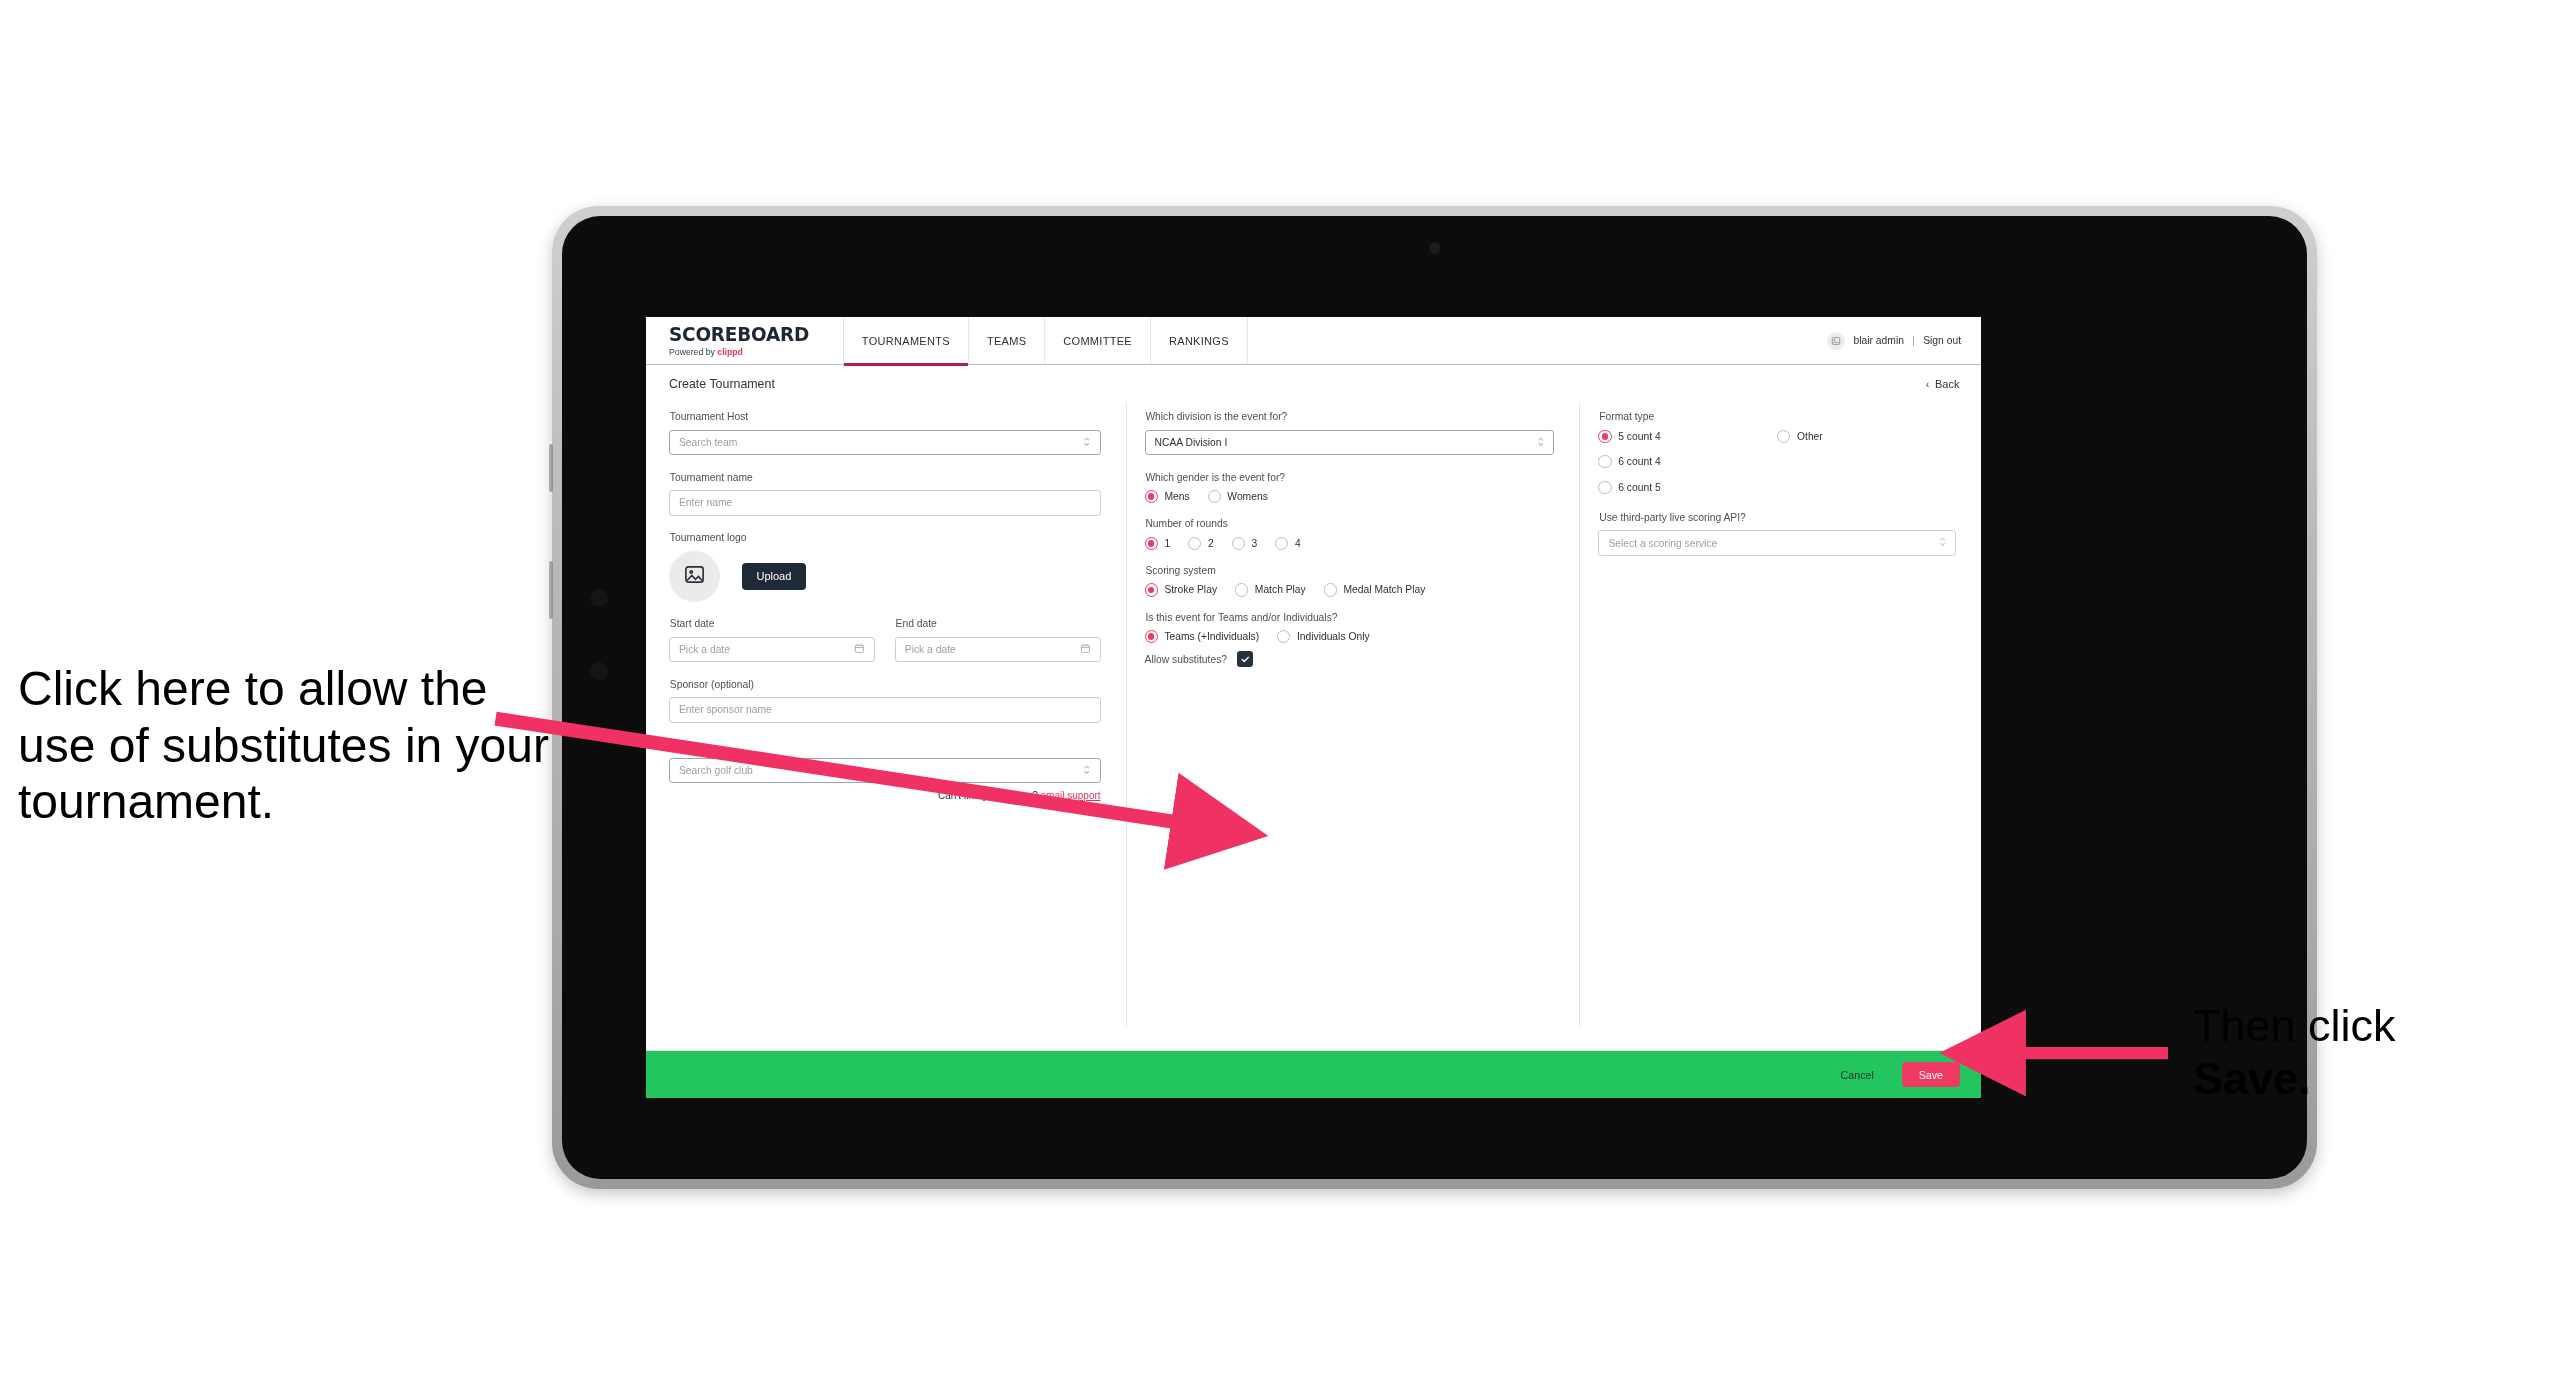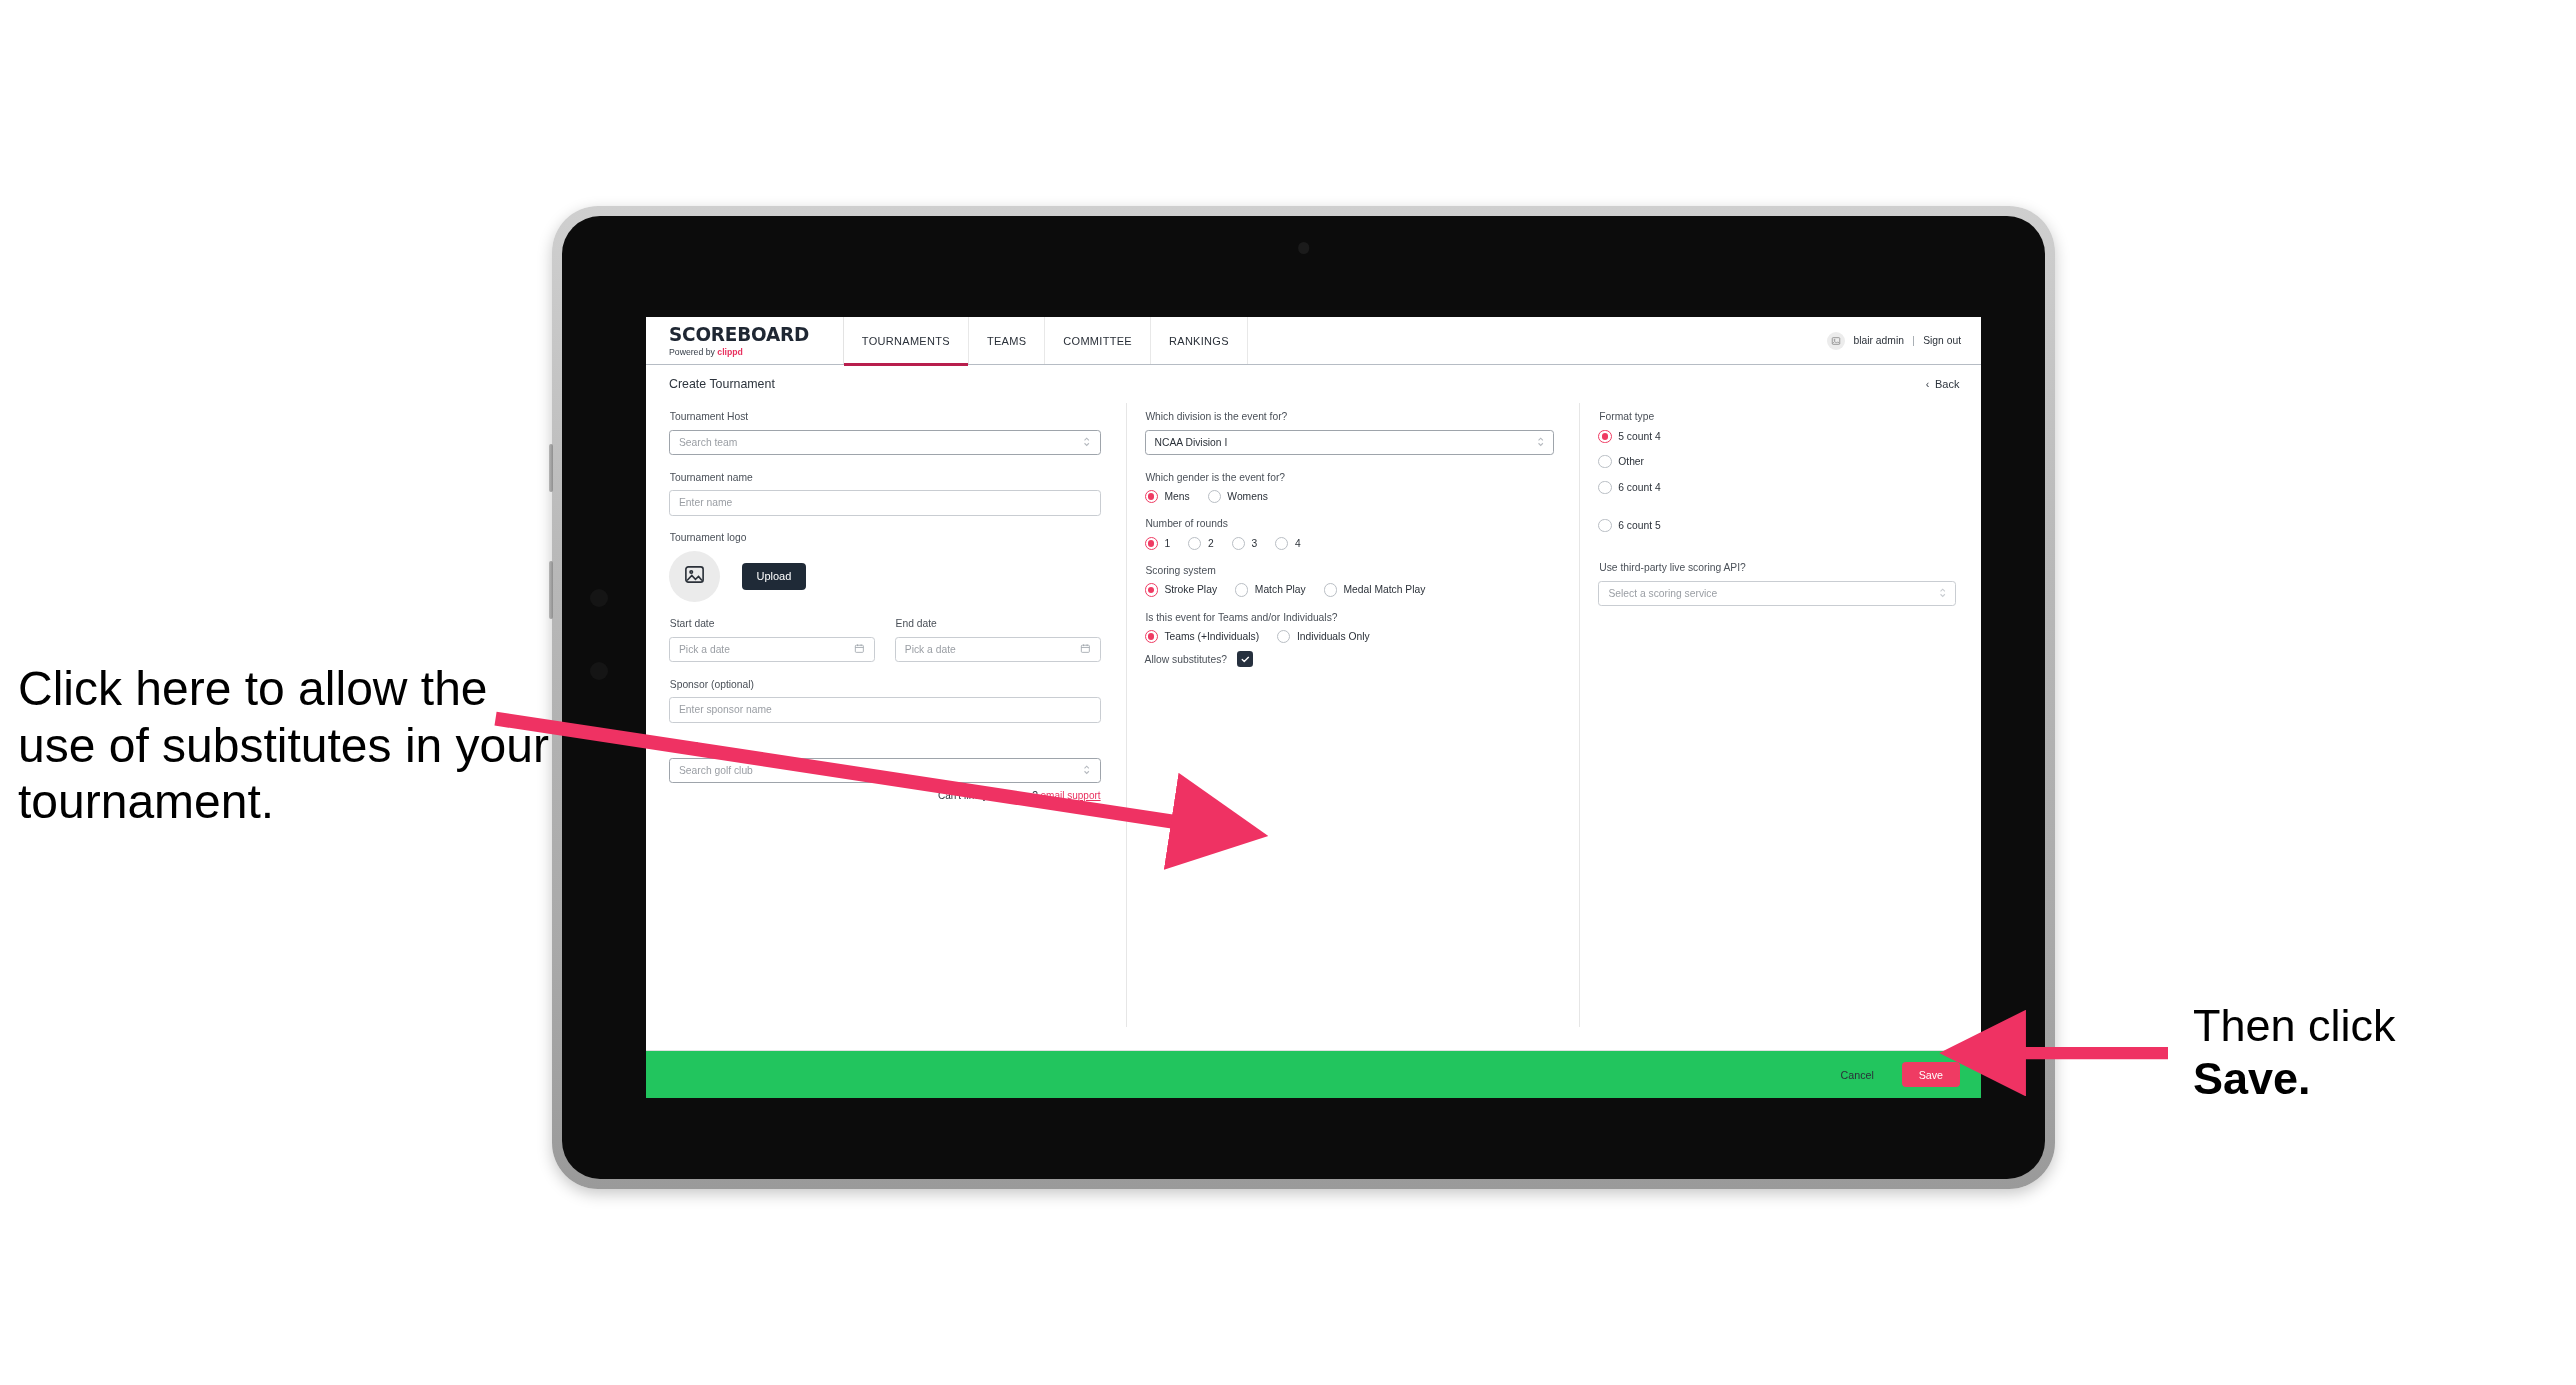--- a/index.html
+++ b/index.html
@@ -8,21 +8,21 @@
     background: #ffffff;
     font-family: "Liberation Sans", sans-serif;
     overflow: hidden;
   }
   .stage { position: relative; width: 2576px; height: 1386px; background: #fff; }
 
   
   .tablet {
     position: absolute;
     left: 552px; top: 206px;
-    width: 1503px; height: 983px;
+    width: 1765px; height: 983px;
     background: linear-gradient(180deg,#cfcfcf 0%, #b9b9b9 35%, #a9a9a9 75%, #9a9a9a 100%);
     border-radius: 46px;
     box-shadow: 0 5px 15px rgba(0,0,0,0.22);
   }
   .tablet-screen {
     position: absolute;
     left: 10px; top: 10px; right: 10px; bottom: 10px;
     background: #0c0c0c;
     border-radius: 38px;
   }
@@ -149,21 +149,21 @@
   .dot {
     width: 13.2px; height: 13.2px; border-radius: 50%;
     border: 1.3px solid #b9bec4; background: #fff;
     display: flex; align-items: center; justify-content: center; flex: 0 0 13.2px;
   }
   .radio.on .dot { border-color: #ef3b63; }
   .radio.on .dot::after {
     content: ""; width: 6.6px; height: 6.6px; border-radius: 50%; background: #ef3b63;
   }
 
-  .fmt-grid { display: grid; grid-template-columns: 1fr; row-gap: 12.4px; margin-bottom: 18px; }
+  .fmt-grid { display: grid; grid-template-columns: 1fr 1fr; row-gap: 12.4px; margin-bottom: 18px; }
 
   .subrow { display: flex; align-items: center; gap: 10px; margin-top: 3.3px; }
   .chk {
     width: 15.7px; height: 15.7px; border-radius: 3.3px; background: #26303e;
     display: flex; align-items: center; justify-content: center; cursor: pointer;
   }
   .chk svg { display: block; }
 
   
   .appfoot {

